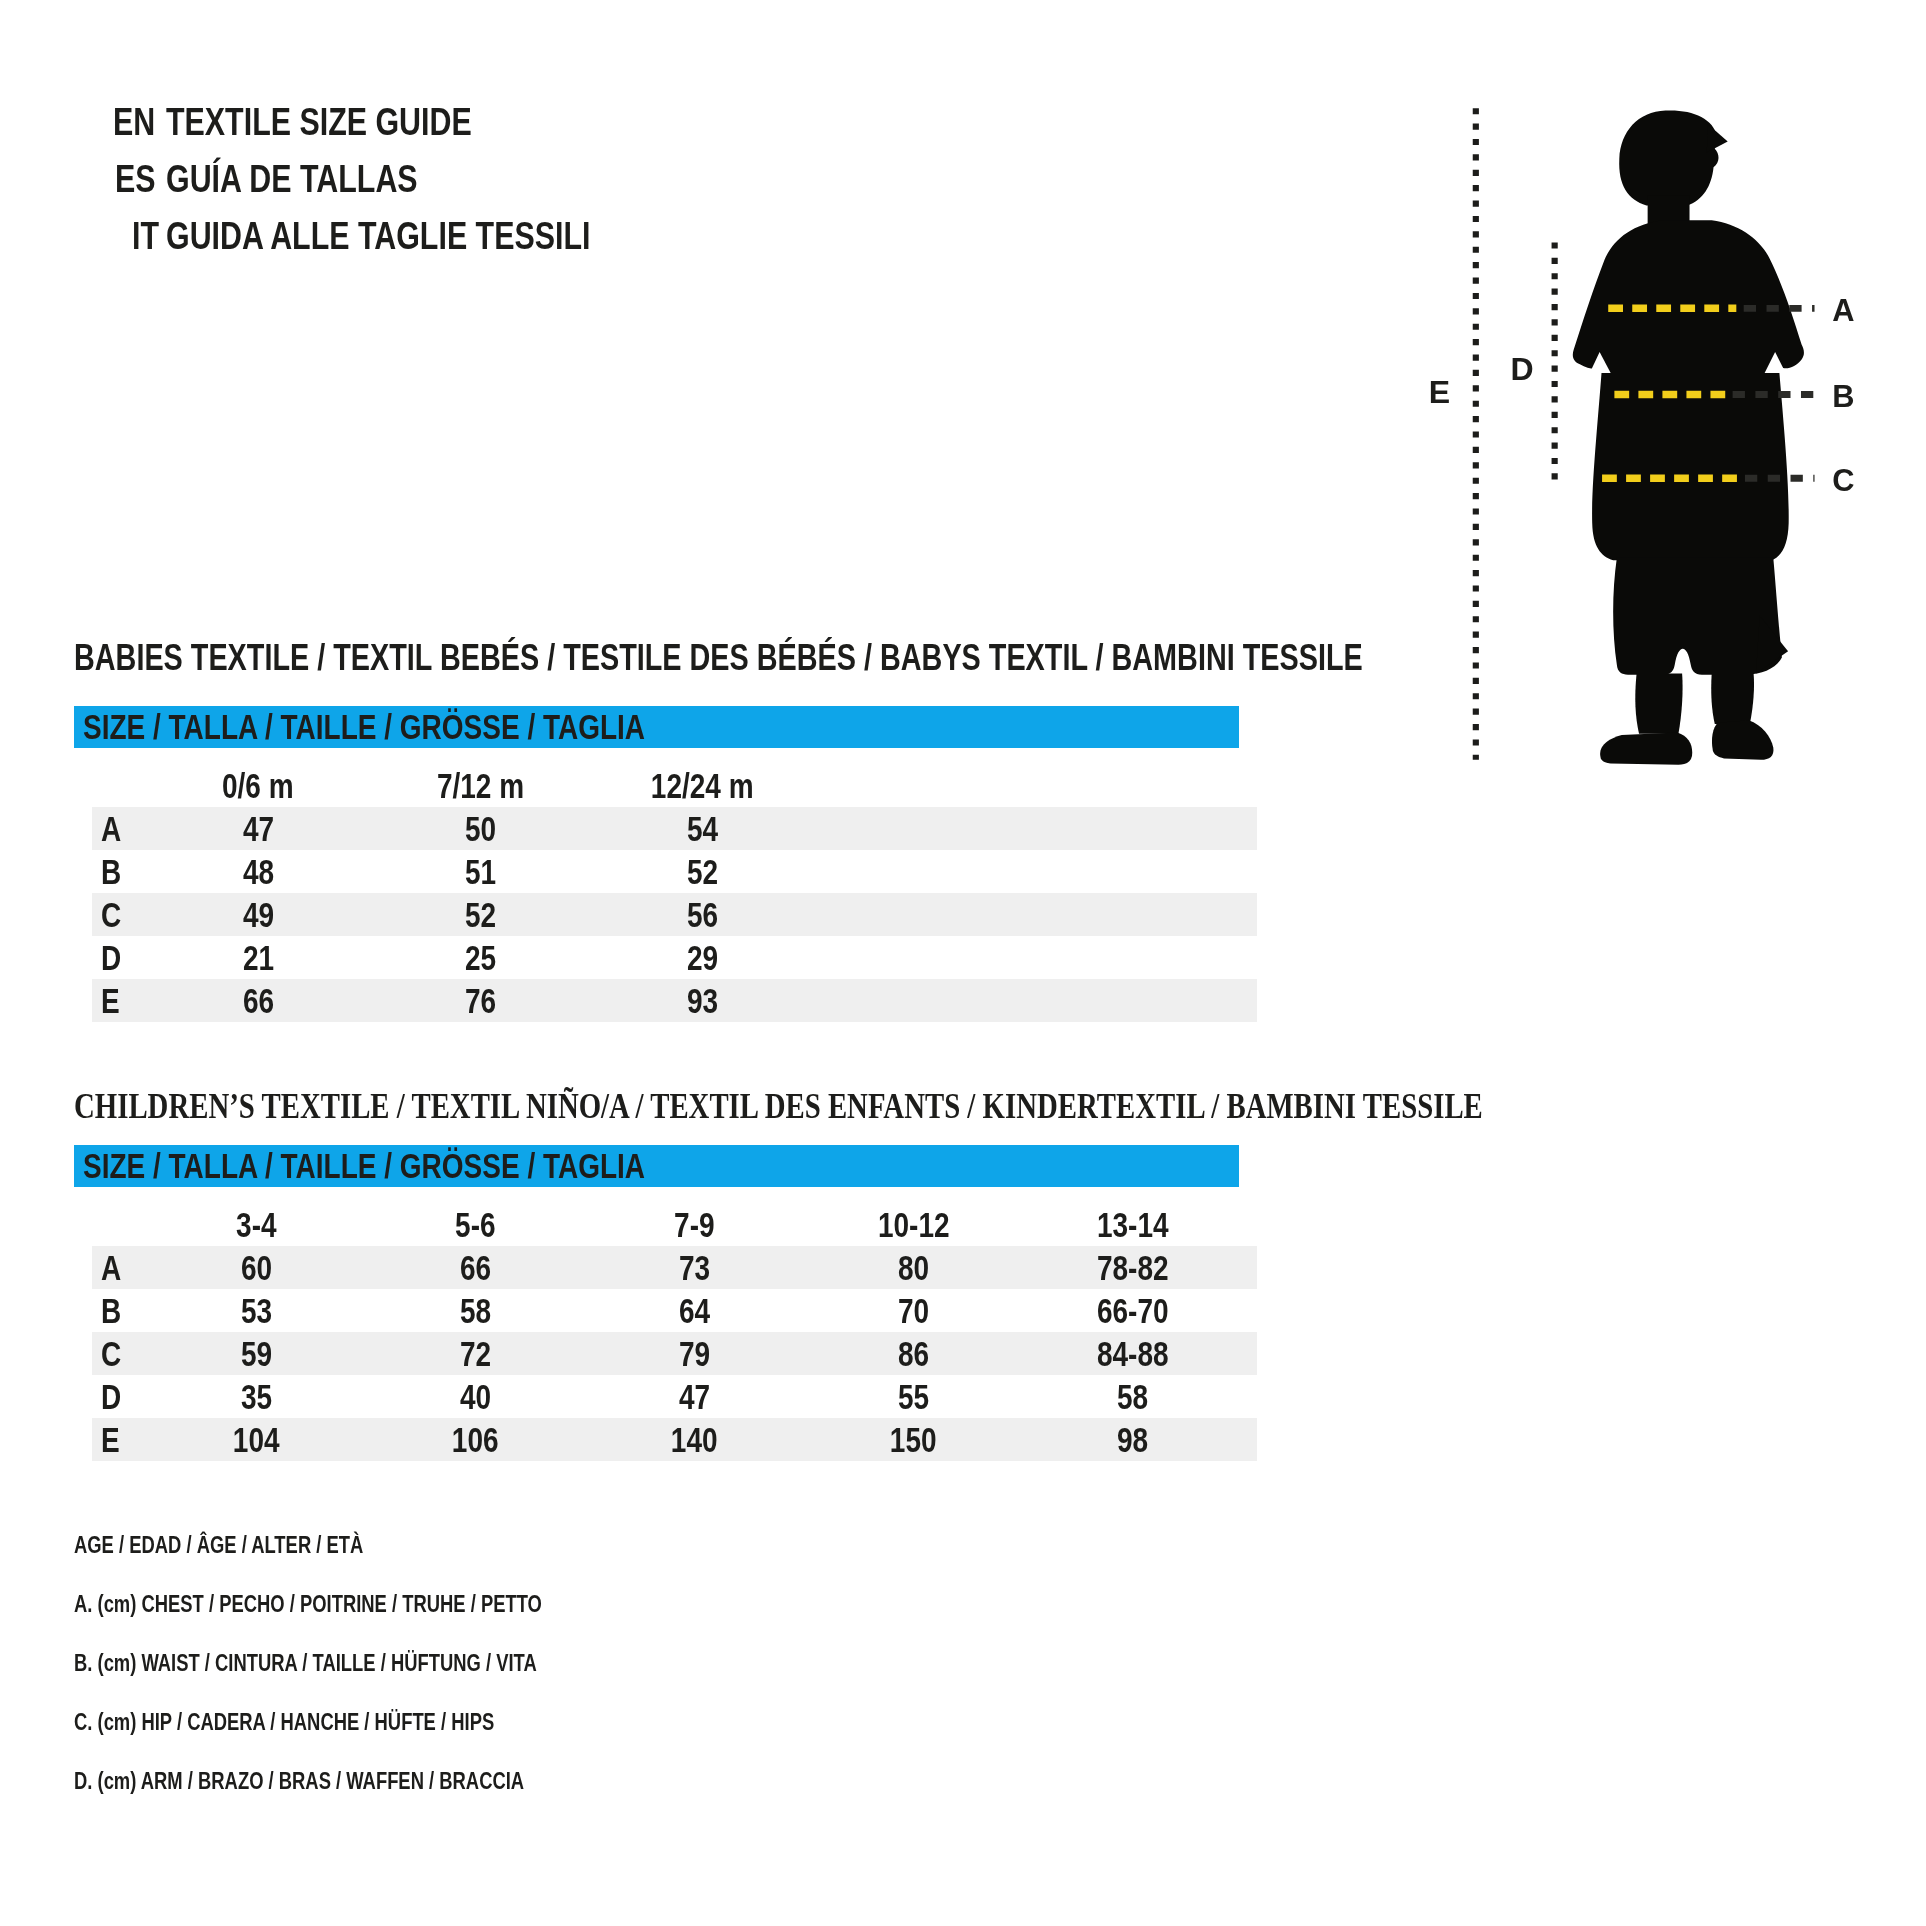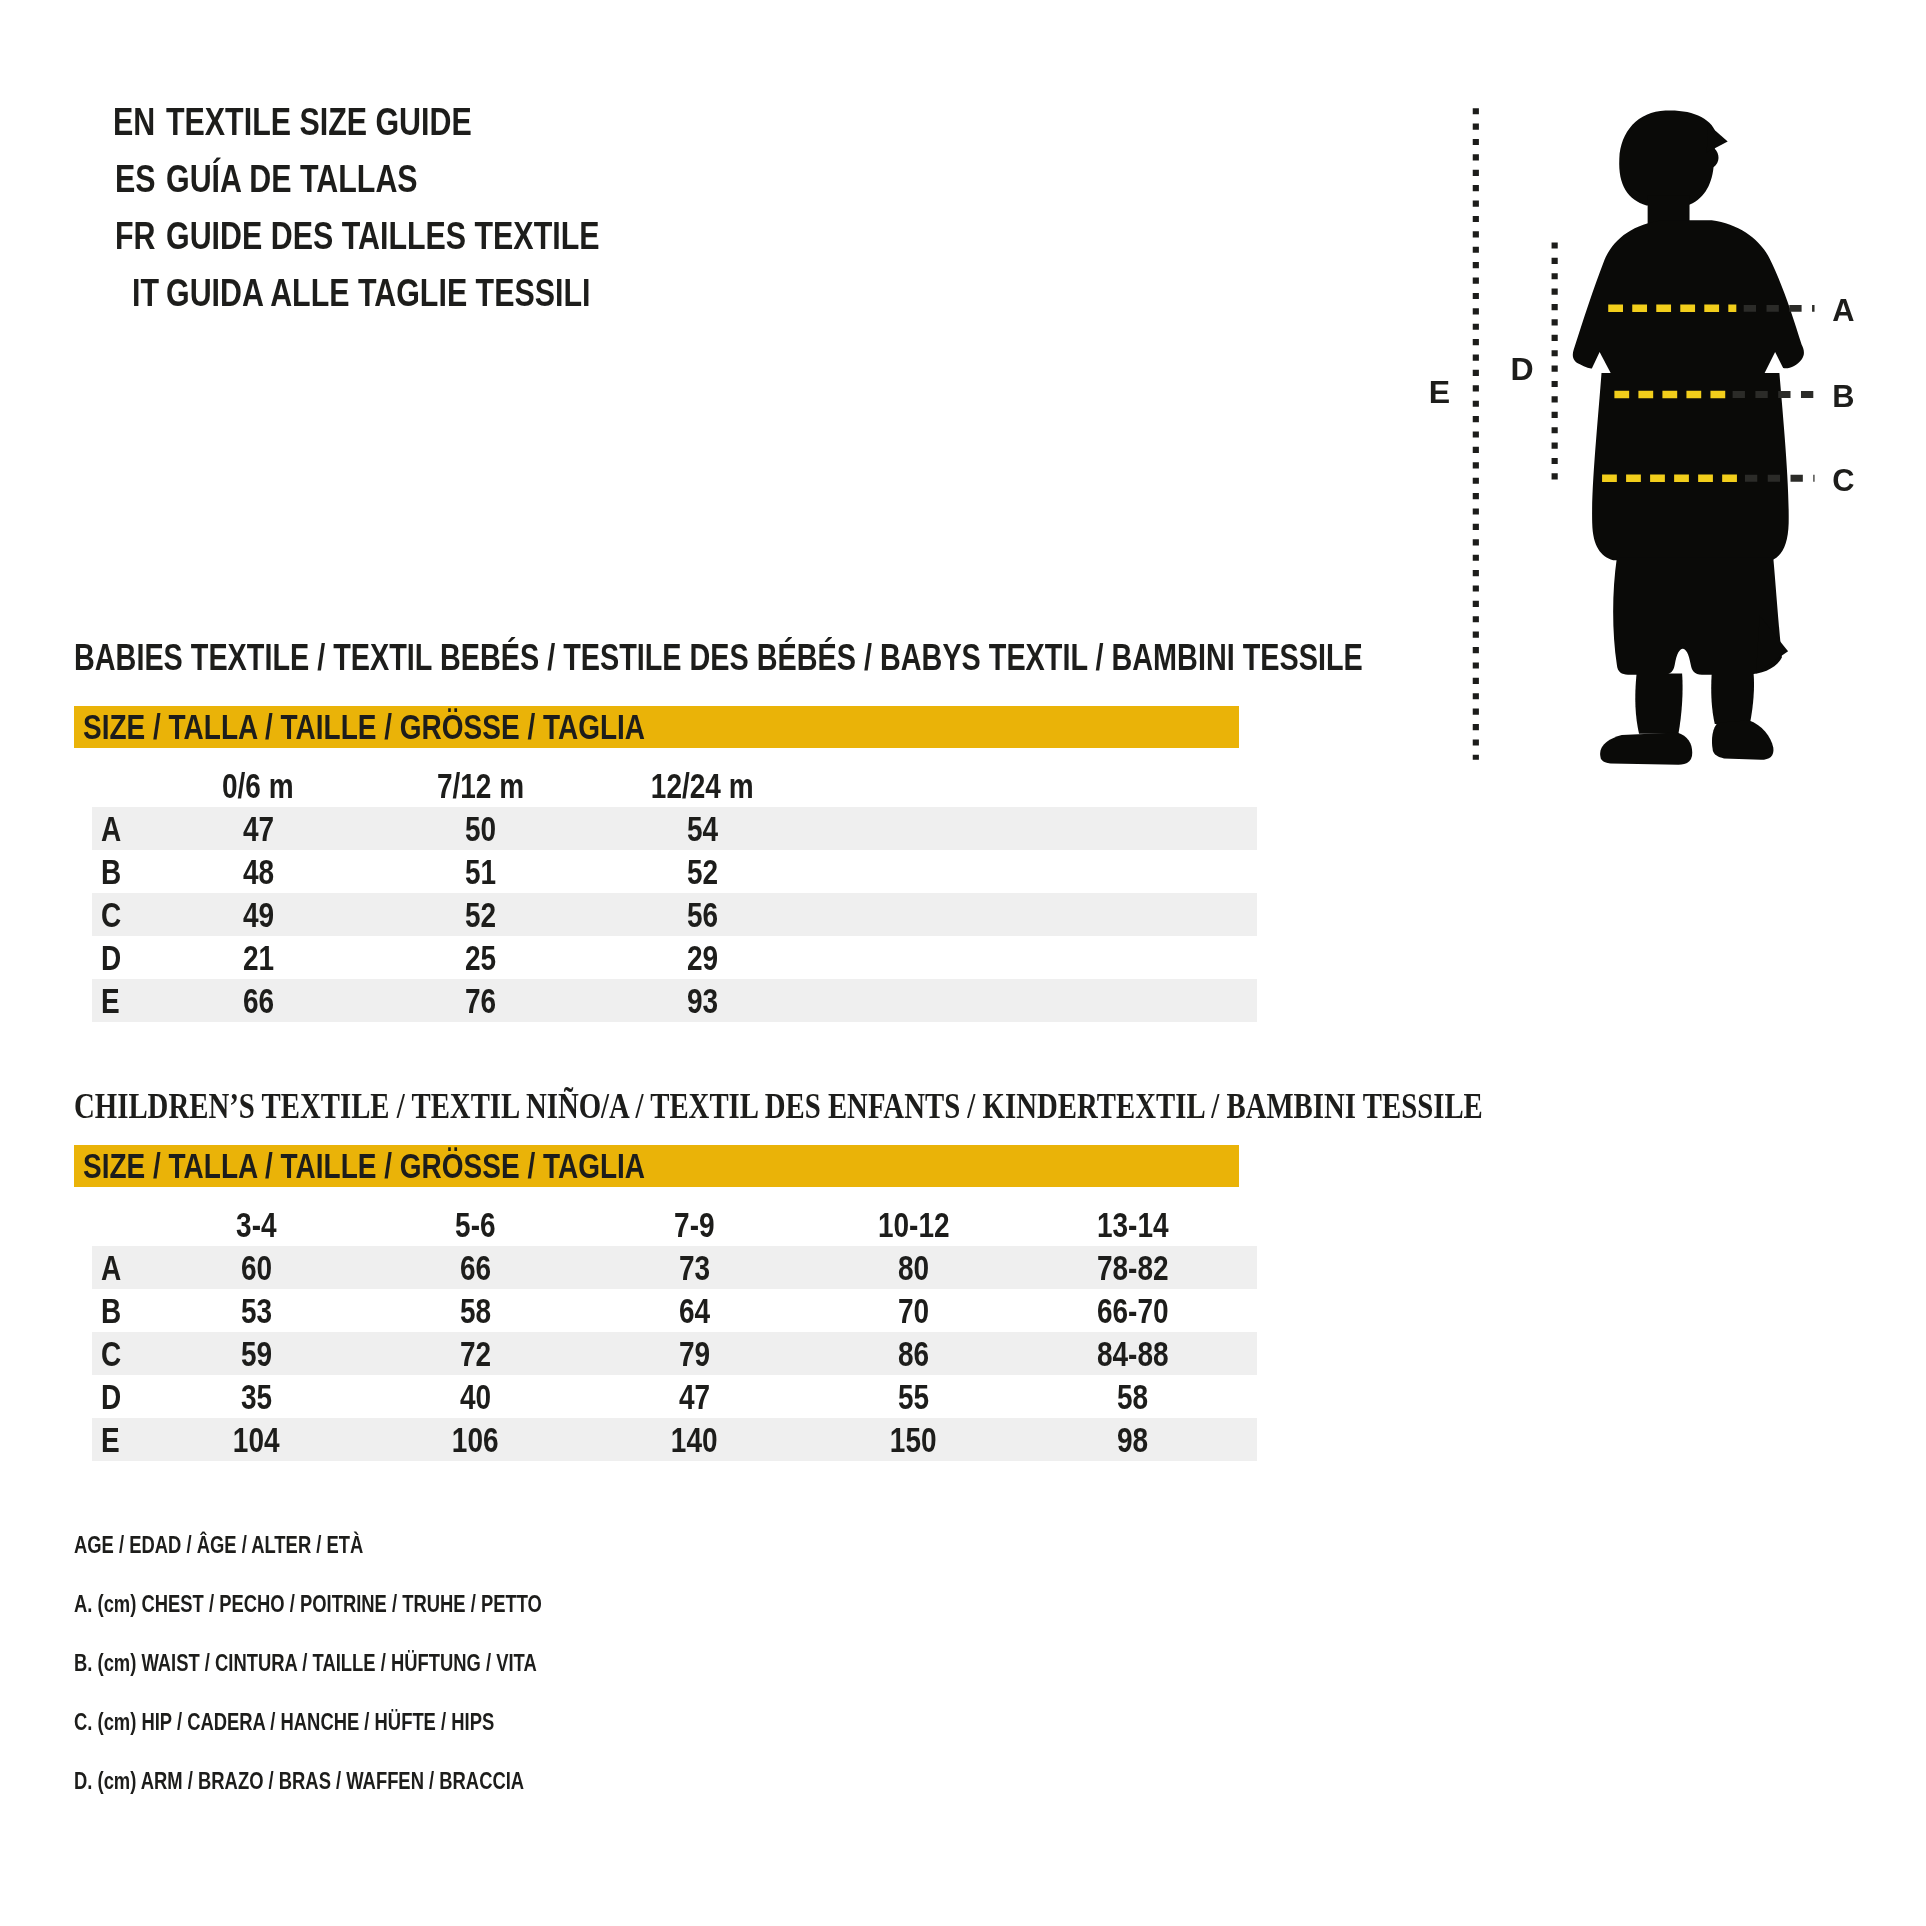--- a/index.html
+++ b/index.html
@@ -18,21 +18,21 @@
   .lang-code { width:92px; }
 
   
   .section-title { position:absolute; left:74px; height:39px; line-height:39px; font-size:36px; font-weight:700; }
   #babies-title   { top:638px; }
   #children-title { top:1087px;font-family:Liberation Serif, serif; }
 
   
   .size-bar {
     position:absolute; left:74px; width:1165px; height:42px; box-sizing:border-box;
-    background:#eab308; font-size:35px; font-weight:700; line-height:42px; padding-left:8.6px;
+    background:#0ea5e9; font-size:35px; font-weight:700; line-height:42px; padding-left:8.6px;
   }
   #babies-bar   { top:706px; }
   #children-bar { top:1145px; }
 
   
   table.size-table {
     position:absolute; left:92px; width:1165px; border-collapse:collapse; table-layout:fixed;
     font-size:35px; font-weight:700;
   }
   #babies-table   { top:764px; }
@@ -55,24 +55,20 @@
 <div class="page">
 
   <div class="langs">
     <div class="lang-row">
       <span class="lang-code"><span class="cond">EN</span></span>
       <span class="cond">TEXTILE SIZE GUIDE</span>
     </div>
     <div class="lang-row">
       <span class="lang-code"><span class="cond">ES</span></span>
       <span class="cond">GUÍA DE TALLAS</span>
-    </div>
-    <div class="lang-row">
-      <span class="lang-code"><span class="cond">FR</span></span>
-      <span class="cond">GUIDE DES TAILLES TEXTILE</span>
     </div>
     <div class="lang-row">
       <span class="lang-code"><span class="cond">IT</span></span>
       <span class="cond">GUIDA ALLE TAGLIE TESSILI</span>
     </div>
   </div>
 
   <div class="figure-wrap">
     <svg width="521" height="690" viewBox="0 0 846 1120">
 

